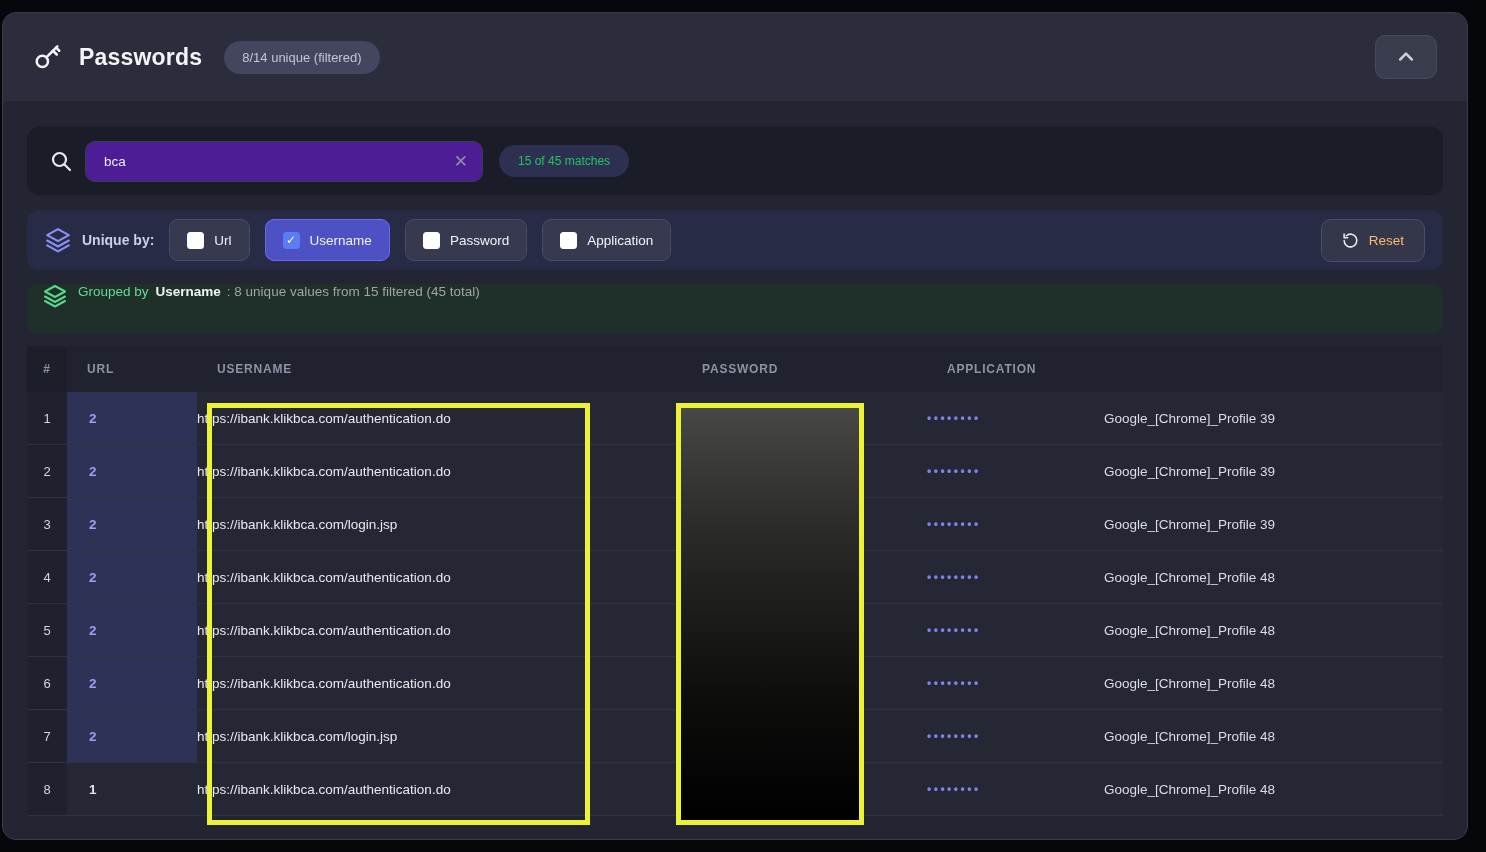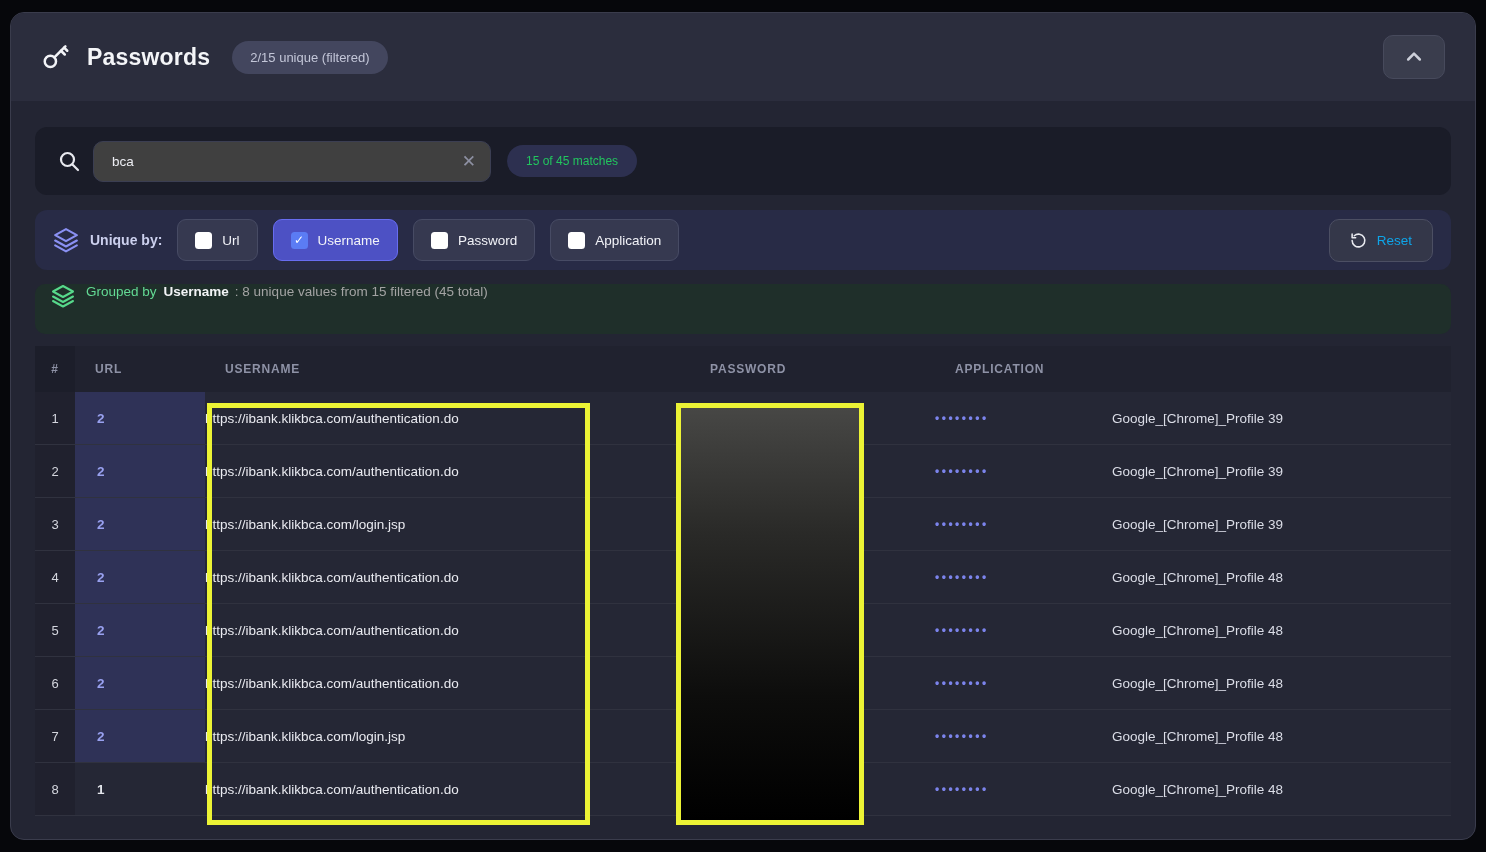--- a/index.html
+++ b/index.html
@@ -1,35 +1,35 @@
 <!DOCTYPE html>
 <html><head>
 <meta charset="utf-8">
 <style>
   * { margin:0; padding:0; box-sizing:border-box; }
   html,body { width:1486px; height:852px; background:#06070b; overflow:hidden;
               font-family:"Liberation Sans","DejaVu Sans",sans-serif; }
-  .card { position:absolute; left:10px; top:12px; width:1466px; height:828px;
+  .card { position:absolute; left:2px; top:12px; width:1466px; height:828px;
           background:#232533; border:1px solid #3a3c4c; border-radius:14px; overflow:hidden; }
 
   
   .card-header { height:88px; background:#2b2d3d; display:flex; align-items:center; padding:0 30px; }
   .key-icon { width:30px; height:30px; color:#f2f3f7; }
   .title { color:#f4f5f8; font-size:23px; font-weight:bold; margin-left:16px; letter-spacing:.2px; }
   .header-badge { margin-left:22px; background:#43465e; color:#c3c6d8; font-size:13px;
                   padding:9px 18px; border-radius:999px; }
   .collapse-btn { margin-left:auto; width:62px; height:44px; background:#3a3d4d; border:1px solid #474a5c;
                   border-radius:10px; display:flex; align-items:center; justify-content:center; cursor:pointer; }
   .collapse-btn svg { width:20px; height:20px; color:#cdd0da; }
 
   
   .search-panel { margin:26px 24px 0; height:68px; background:#1a1c28; border-radius:12px;
                   display:flex; align-items:center; padding:0 16px; }
   .search-icon { width:24px; height:24px; color:#e8e9ef; margin-left:6px; flex:none; }
-  .search-input { margin-left:12px; width:398px; height:41px; background:#404040; border:1px solid #3b3e52;
+  .search-input { margin-left:12px; width:398px; height:41px; background:#4c1d95; border:1px solid #3b3e52;
                   border-radius:10px; display:flex; align-items:center; padding:0 14px 0 18px; }
   .search-value { color:#ecedf2; font-size:13.5px; }
   .clear-icon { margin-left:auto; color:#8d90a2; font-size:17px; cursor:pointer; line-height:1; }
   .matches-badge { margin-left:16px; background:#2d3050; color:#22c55e; font-size:12px;
                    padding:9px 19px; border-radius:999px; }
 
   
   .unique-panel { margin:15px 24px 0; height:60px; background:#282b46; border-radius:12px;
                   display:flex; align-items:center; padding:0 18px; }
   .layers-icon { width:26px; height:26px; flex:none; }
@@ -37,21 +37,21 @@
   .opt-btn { margin-left:15px; height:42px; display:flex; align-items:center; gap:10px;
              background:#363950; border:1px solid #474b64; border-radius:9px; padding:0 17px; cursor:pointer; }
   .opt-box { width:17px; height:17px; background:#ffffff; border-radius:3.5px; flex:none;
              display:flex; align-items:center; justify-content:center; font-size:12px; color:transparent; }
   .opt-label { color:#f2f3f8; font-size:13.5px; }
   .opt-btn.checked { background:#4d51c4; border-color:#686df0; }
   .opt-btn.checked .opt-box { background:#5b7cf4; color:#ffffff; font-weight:bold; }
   .reset-btn { margin-left:auto; height:43px; display:flex; align-items:center; gap:10px;
                background:#343749; border:1px solid #4c4f63; border-radius:10px; padding:0 20px; cursor:pointer; }
   .reset-btn svg { width:17px; height:17px; color:#e8e9ef; }
-  .reset-label { color:#0ea5e9; font-size:13.5px; }
+  .reset-label { color:#fdba74; font-size:13.5px; }
 
   
   .grouped-bar { margin:14px 24px 0; height:50px; background:#1f2f2a; border-radius:10px;
                  display:flex; align-items:flex-start; padding:0 16px; font-size:13.5px; }
   .grouped-bar .layers-icon { width:24px; height:24px; }
   .grouped-prefix { color:#63da94; margin-left:11px; }
   .grouped-field { color:#f2f4f6; font-weight:bold; margin-left:7px; }
   .grouped-suffix { color:#a3a3a3; margin-left:6px; }
 
   
@@ -84,21 +84,21 @@
 <div class="card">
 
   <div class="card-header">
     <svg class="key-icon" viewBox="0 0 24 24" fill="none" stroke="currentColor" stroke-width="2" stroke-linecap="round" stroke-linejoin="round">
       <circle cx="7.5" cy="15.5" r="4.5"></circle>
         <path d="M10.7 12.3 L19.5 3.5"></path>
         <path d="M16 7 L19 10"></path>
         <path d="M18.5 4.5 L21 7"></path>
     </svg>
     <div class="title">Passwords</div>
-    <div class="header-badge">2/15 unique (filtered)</div>
+    <div class="header-badge">8/14 unique (filtered)</div>
     <div class="collapse-btn">
       <svg viewBox="0 0 24 24" fill="none" stroke="currentColor" stroke-width="3" stroke-linecap="round" stroke-linejoin="round">
           <polyline points="5 15 12 8 19 15"></polyline>
         </svg>
     </div>
   </div>
 
   <div class="search-panel">
     <svg class="search-icon" viewBox="0 0 24 24" fill="none" stroke="currentColor" stroke-width="2.2" stroke-linecap="round">
         <circle cx="10.5" cy="10.5" r="6.5"></circle>

